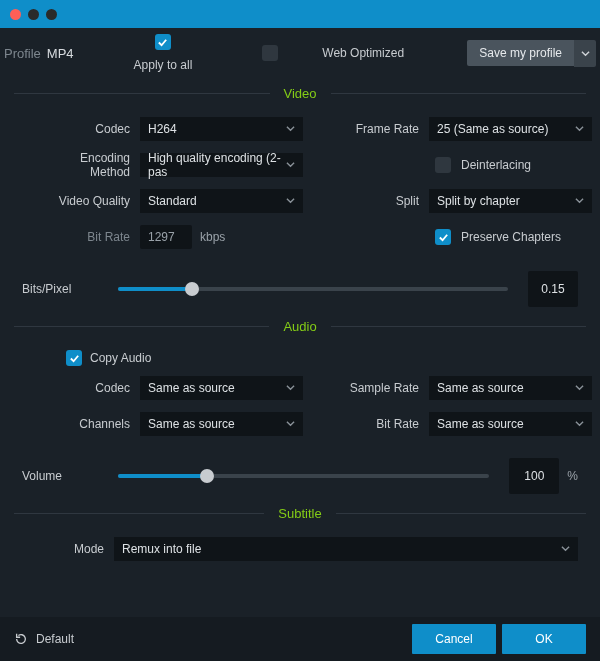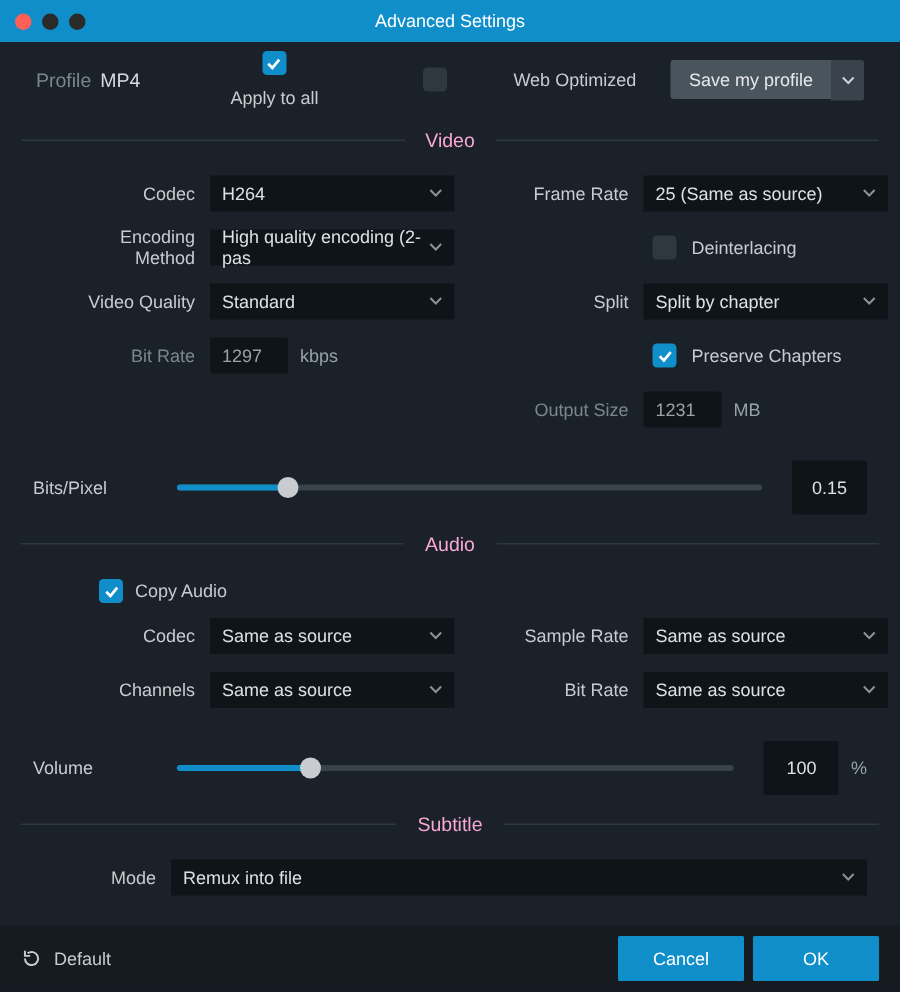--- a/index.html
+++ b/index.html
@@ -5,37 +5,37 @@
   * { box-sizing: border-box; margin: 0; padding: 0; font-family: -apple-system, "Helvetica Neue", Arial, sans-serif; }
   body { background: #1a2128; width: 600px; height: 661px; overflow: hidden; color: #c8ccd0; font-size: 12px; }
   .titlebar { height: 28px; background: #0f8ec9; display: flex; align-items: center; position: relative; }
   .traffic { display: flex; gap: 7px; margin-left: 10px; }
   .tl { width: 11px; height: 11px; border-radius: 50%; }
   .tl.red { background: #ff5f57; }
   .tl.yel { background: #2a2a2a; }
   .tl.grn { background: #2a2a2a; }
   .title { position: absolute; left: 0; right: 0; text-align: center; color: #fff; font-size: 12px; font-weight: 500; pointer-events: none; }
 
-  .toprow { display: flex; align-items: center; height: 50px; padding: 0 24px; }
+  .toprow { display: flex; align-items: center; height: 50px; padding: 0 4px; }
   .profile-lbl { color: #7d868e; font-size: 13px; }
   .profile-val { color: #d7dbdf; font-size: 13px; margin-left: 6px; }
   .chk-wrap { display: flex; align-items: center; gap: 8px; }
   .chk { width: 16px; height: 16px; border-radius: 3px; display: flex; align-items: center; justify-content: center; }
   .chk.on { background: #0f8ec9; }
   .chk.off { background: #2f373f; }
   .chk svg { width: 11px; height: 11px; }
   .apply { margin-left: 60px; flex-direction: column; }
   .webopt { margin-left: 70px; gap: 44px; }
   .save-btn { margin-left: auto; display: flex; align-items: center; }
   .save-main { background: #4a545d; color: #e6e9ec; padding: 6px 12px; font-size: 12px; border-radius: 2px 0 0 2px; cursor: pointer; }
   .save-drop { background: #3a434b; width: 22px; height: 27px; display: flex; align-items: center; justify-content: center; border-radius: 0 2px 2px 0; cursor: pointer; }
 
   .section-head { display: flex; align-items: center; padding: 0 14px; margin: 8px 0 16px; }
   .section-head .line { flex: 1; height: 1px; background: #2f3740; }
-  .section-head .lbl { color: #f9a8d4; font-size: 13px; padding: 0 14px; text-align: center; }
+  .section-head .lbl { color: #84cc16; font-size: 13px; padding: 0 14px; text-align: center; }
 
   .grid { display: grid; grid-template-columns: 1fr 1fr; column-gap: 30px; padding: 0 8px; margin-left: 36px; }
   .row { display: flex; align-items: center; margin-bottom: 12px; height: 24px; }
   .row .lbl { width: 96px; text-align: right; color: #c8ccd0; font-size: 12px; padding-right: 10px; flex-shrink: 0; }
   .row .lbl.dim { color: #7d868e; }
   .sel { flex: 1; background: #0f1418; height: 24px; display: flex; align-items: center; padding: 0 8px; color: #dde1e4; font-size: 12px; position: relative; cursor: pointer; border-radius: 0; }
   .sel .caret { position: absolute; right: 8px; top: 50%; transform: translateY(-50%); }
   .numbox { background: #0f1418; height: 24px; width: 52px; color: #9aa2a9; display: flex; align-items: center; padding: 0 8px; font-size: 12px; border-radius: 2px; }
   .unit { color: #9aa2a9; font-size: 12px; margin-left: 8px; }
   .chk-inline { display: flex; align-items: center; gap: 10px; margin-left: 6px; }
@@ -64,21 +64,20 @@
 </style>
 </head>
 <body>
 
 <div class="titlebar">
   <div class="traffic">
     <div class="tl red"></div>
     <div class="tl yel"></div>
     <div class="tl grn"></div>
   </div>
-  <div class="title">Advanced Settings</div>
 </div>
 
 <div class="toprow">
   <span class="profile-lbl">Profile</span>
   <span class="profile-val">MP4</span>
 
   <div class="chk-wrap apply">
     <div class="chk on">
       <svg viewBox="0 0 12 12">
           <path d="M2 6 L5 9 L10 3" stroke="#fff" stroke-width="2" fill="none"></path>
@@ -173,25 +172,20 @@
         <div class="lbl"></div>
       <div class="chk-inline">
         <div class="chk on">
             <svg viewBox="0 0 12 12">
               <path d="M2 6 L5 9 L10 3" stroke="#fff" stroke-width="2" fill="none"></path>
             </svg>
           </div>
         <span>Preserve Chapters</span>
         </div>
       </div>
-    <div class="row">
-        <div class="lbl dim">Output Size</div>
-      <div class="numbox">1231</div>
-      <div class="unit">MB</div>
-      </div>
   </div>
 </div>
 
 <div class="slider-row">
   <div class="lbl">Bits/Pixel</div>
   <div class="slider">
     <div class="track-full"></div>
     <div class="track-fill" style="width:19%"></div>
     <div class="thumb" style="left:19%"></div>
   </div>

